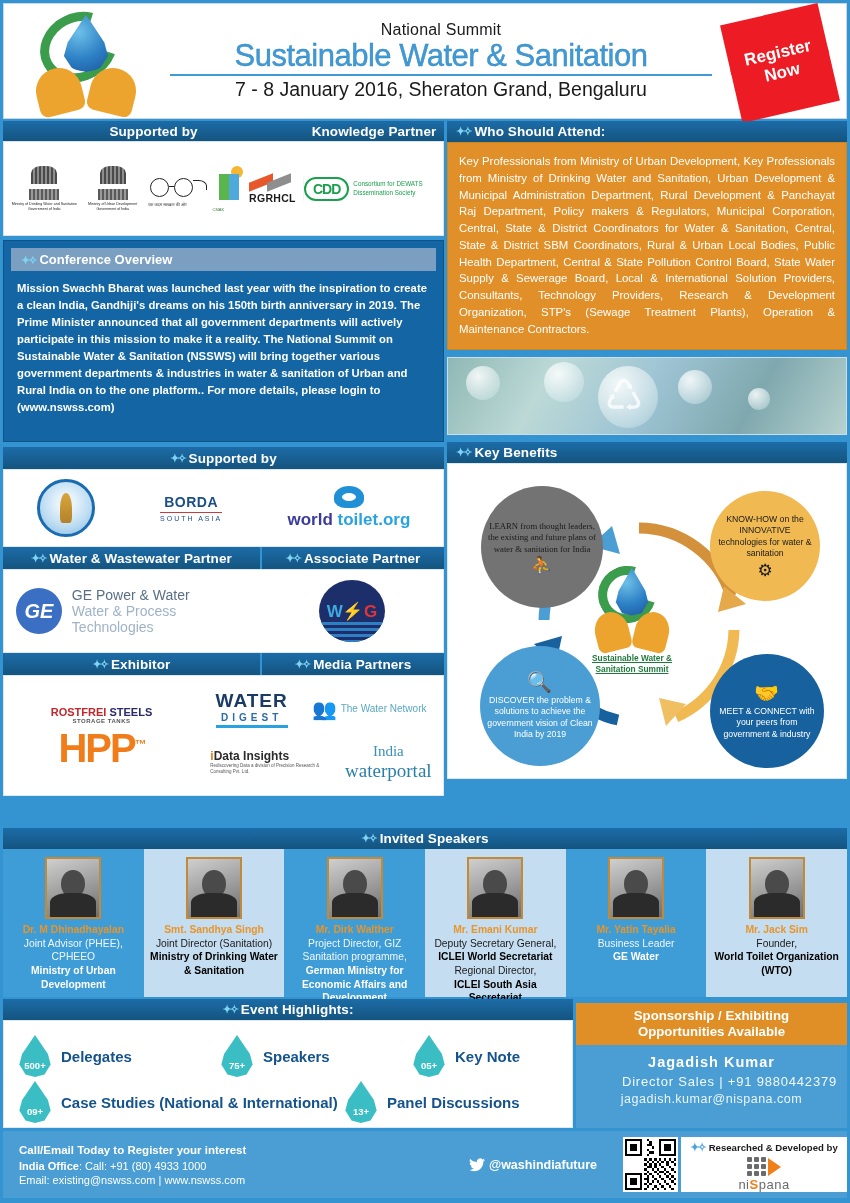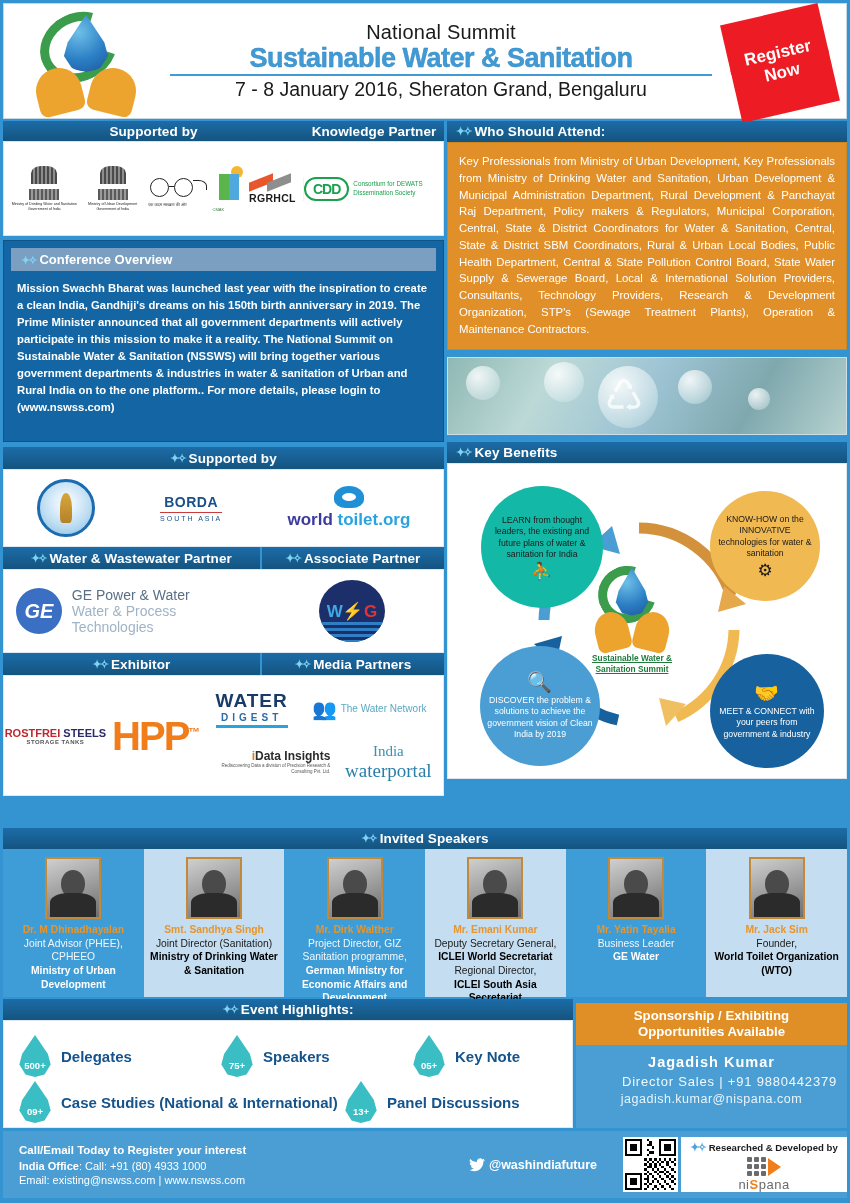--- a/index.html
+++ b/index.html
@@ -12,23 +12,23 @@
   .page { width: 850px; height: 1203px; position: relative; background: #3494d1; }
 
   
   .header {
     position: absolute; left: 3px; top: 3px; width: 844px; height: 116px;
     background: #ffffff; border: 1px solid #c8d8e4;
     display: flex; align-items: center;
   }
   .hdr-logo { width: 120px; height: 110px; position: relative; margin-left: 22px; flex: none; }
   .hdr-titles { flex: 1; text-align: center; padding-right: 110px; }
-  .t-small { font-size: 20px; color: #1a1a1a; letter-spacing: .2px; }
+  .t-small { font-size: 16px; color: #1a1a1a; letter-spacing: .2px; }
   .t-big {
-    font-size: 27px; font-weight: bold; color: #3f9ad6;
+    font-size: 31px; font-weight: normal; color: #3f9ad6;
     letter-spacing: -0.5px; line-height: 1.08;
     -webkit-text-stroke: 0.4px #2d83bd;
   }
   .t-rule { height: 2px; background: #3f9ad6; width: 92%; margin: 1px auto 2px; }
   .t-date { font-size: 19.5px; color: #1a1a1a; }
   .badge {
     position: absolute; right: 16px; top: 9px; width: 100px; height: 100px;
     background: #ed1c24; color: #fff; display: flex; flex-direction: column;
     align-items: center; justify-content: center; font-weight: bold; font-size: 17px;
     transform: rotate(-13deg); line-height: 1.15;
@@ -188,21 +188,21 @@
     border:1px solid #cfdde6; }
   .photo .bub { position:absolute; border-radius:50%; background: radial-gradient(circle at 35% 30%, rgba(255,255,255,.85), rgba(180,215,220,.35)); }
   .photo .recy { position:absolute; left:152px; top:14px; width:48px; height:48px;
     color:rgba(255,255,255,.75); font-size:44px; line-height:48px; text-align:center; }
   .kb-bar { height:21px; justify-content:flex-start; padding-left:9px; margin-top:7px; }
   .kb-body { background:#fff; height:316px; position:relative; border:1px solid #dde8f0; }
 
   .kb-circle { position:absolute; border-radius:50%; text-align:center;
      display:flex; flex-direction:column; align-items:center; justify-content:center;
      font-size:8.7px; line-height:1.32; padding:6px; }
-  .kb-learn { left:33px; top:22px; width:122px; height:122px; background:#14b8a6; color:#1a1a1a; }
+  .kb-learn { left:33px; top:22px; width:122px; height:122px; background:#737373; color:#1a1a1a;font-family:Liberation Serif, serif; }
   .kb-know  { right:26px; top:27px; width:110px; height:110px; background:#f0b952; color:#1a1a1a; }
   .kb-disc  { left:32px; bottom:12px; width:120px; height:120px; background:#4a9ed4; color:#fff; }
   .kb-meet  { right:22px; bottom:10px; width:114px; height:114px; background:#17629e; color:#fff; }
   .kb-ic { font-size:17px; line-height:1; margin-top:2px; }
 
   .kb-ring { position:absolute; left:78px; top:48px; width:226px; height:226px; }
   .kb-center { position:absolute; left:120px; top:96px; width:128px; height:128px;
      display:flex; flex-direction:column; align-items:center; }
   .kb-center .dl { width:88px; height:92px; position:relative; }
   .kb-cap { font-size:8.3px; font-weight:bold; color:#1f7a3c; line-height:1.25;
@@ -401,41 +401,41 @@
       <div class="bar h1">
         <span class="sparkle">✦✧</span>
           <span>Exhibitor</span>
       </div>
       <div class="bar h2">
         <span class="sparkle">✦✧</span>
           <span>Media Partners</span>
       </div>
     </div>
     <div class="sec-body" style="height:121px; align-items:stretch;">
-      <div style="width:195px; display:flex; flex-direction:row; align-items:center; justify-content:center; gap:6px;">
+      <div style="width:195px; display:flex; flex-direction:column; align-items:center; justify-content:center; gap:6px;">
         <div class="rostfrei" style="text-align:center;">
           <div class="r1"><span style="color:#c0272d">ROSTFREI</span> <span>STEELS</span></div>
           <div class="r2">STORAGE TANKS</div>
         </div>
         <div class="hpp"><span>HPP</span><sup style="font-size:12px">™</sup></div>
       </div>
       <div style="flex:1; display:flex; flex-direction:column; justify-content:space-around; padding:6px 4px;">
         <div style="display:flex; align-items:center; justify-content:space-around;">
           <div class="wdigest" style="text-align:center;">
             <div class="w1">WATER</div>
             <div class="w2">DIGEST</div>
             <div class="w3"></div>
           </div>
           <div style="display:flex; align-items:center; gap:3px;">
             <span style="color:#3fa85a; font-size:20px;">👥</span>
             <span class="wnet">The Water Network</span>
           </div>
         </div>
         <div style="display:flex; align-items:center; justify-content:space-around;">
-          <div class="idata" style="text-align:right; max-width:120px;">
+          <div class="idata" style="text-align:left; max-width:120px;">
             <div class="i1"><span>i</span><span style="color:#2b2b2b">Data Insights</span></div>
             <div class="i2">Rediscovering Data  a division of  Precision Research &amp; Consulting Pvt. Ltd.</div>
           </div>
           <div class="iwp" style="text-align:center;">
             <div class="p1">India</div>
             <div class="p2">waterportal</div>
           </div>
         </div>
       </div>
     </div>

